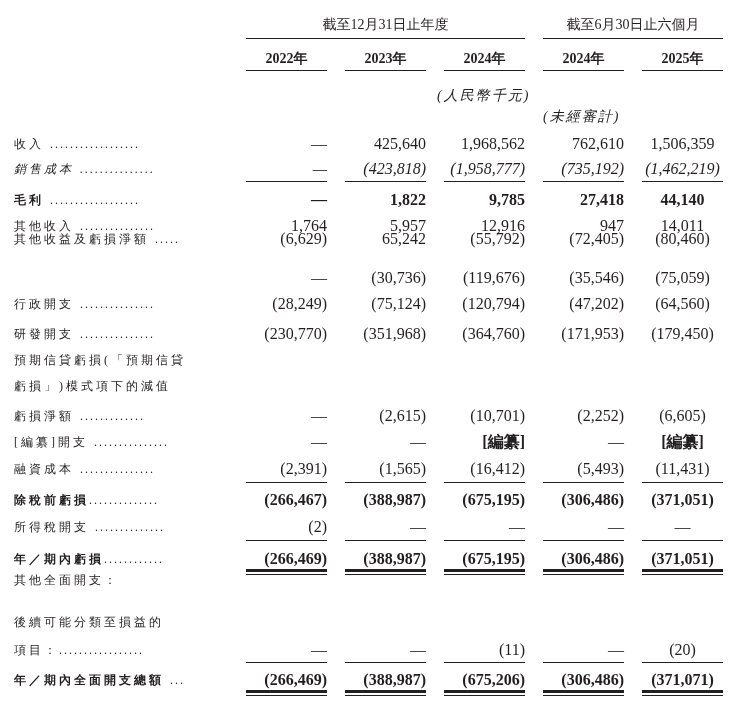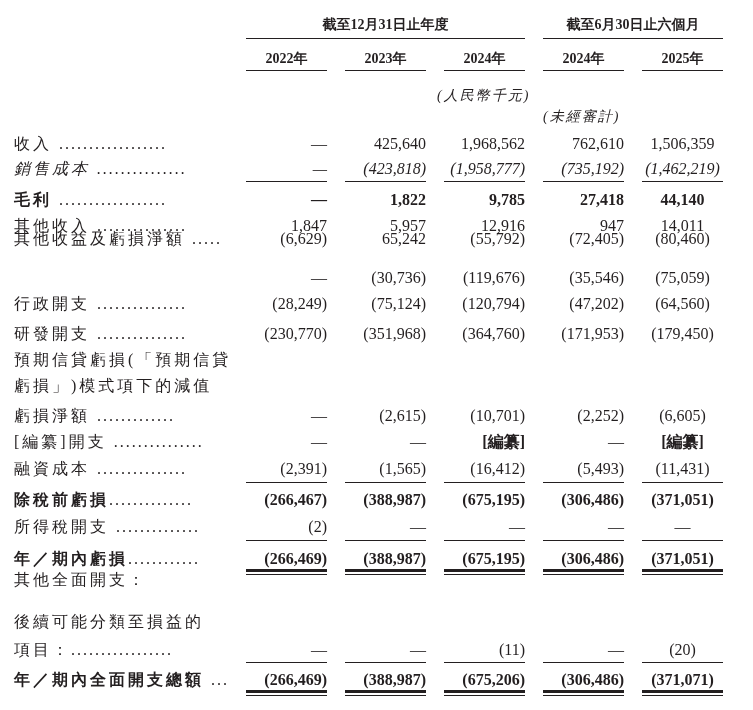--- a/index.html
+++ b/index.html
@@ -1,25 +1,25 @@
 <!DOCTYPE html>
 <html><head>
 <meta charset="utf-8">
 <style>
   html, body { margin:0; padding:0; background:#ffffff; }
   body { width:753px; height:710px; position:relative; overflow:hidden;
          font-family:"Liberation Serif","DejaVu Serif",serif; color:#231f20; }
   .abs { position:absolute; }
-  .grp-title { font-weight:bold; font-size:14px; text-align:center; top:16px; }
+  .grp-title { font-weight:normal; font-size:14px; text-align:center; top:16px; }
   .grp-line { height:1px; background:#231f20; top:38px; }
   .col-head { font-weight:bold; font-size:14px; text-align:center; top:50px; width:81px; }
   .col-line { height:1px; background:#231f20; top:70px; width:81px; }
   .unit { font-style:italic; font-size:14px; letter-spacing:2px; }
   .row { position:absolute; left:0; width:753px; height:24px; }
-  .label { position:absolute; left:14px; font-size:16px; letter-spacing:3px; white-space:nowrap; line-height:24px; }
+  .label { position:absolute; left:14px; font-size:12px; letter-spacing:3px; white-space:nowrap; line-height:24px; }
   .label.indent { left:14px; }
   .label.bold { font-weight:bold; }
   .dots { letter-spacing:2px; }
   .cell { position:absolute; width:81px; text-align:right; font-size:16px; line-height:24px; white-space:nowrap; }
   .cell.bold { font-weight:bold; }
   .c0 { left:246px; } .c1 { left:345px; } .c2 { left:444px; } .c3 { left:543px; } .c4 { left:642px;text-align:center; }
   .uline { position:absolute; height:1px; background:#231f20; width:81px; }
   .dline-thick { position:absolute; height:3px; background:#231f20; width:81px; }
   .dline-thin { position:absolute; height:1px; background:#231f20; width:81px; }
 </style>
@@ -72,21 +72,21 @@
   <div class="label bold"><span>毛利</span> <span class="dots" style="font-weight:normal">..................</span></div>
   <div class="cell bold c0">—</div>
   <div class="cell bold c1">1,822</div>
   <div class="cell bold c2">9,785</div>
   <div class="cell bold c3">27,418</div>
   <div class="cell bold c4">44,140</div>
 </div>
 
 <div class="row" style="top:214px;">
   <div class="label"><span>其他收入</span> <span class="dots">...............</span></div>
-  <div class="cell c0">1,847</div>
+  <div class="cell c0">1,764</div>
   <div class="cell c1">5,957</div>
   <div class="cell c2">12,916</div>
   <div class="cell c3">947</div>
   <div class="cell c4">14,011</div>
 </div>
 
 <div class="row" style="top:227px;">
   <div class="label"><span>其他收益及虧損淨額</span> <span class="dots">.....</span></div>
   <div class="cell c0">(6,629)</div>
   <div class="cell c1">65,242</div>

